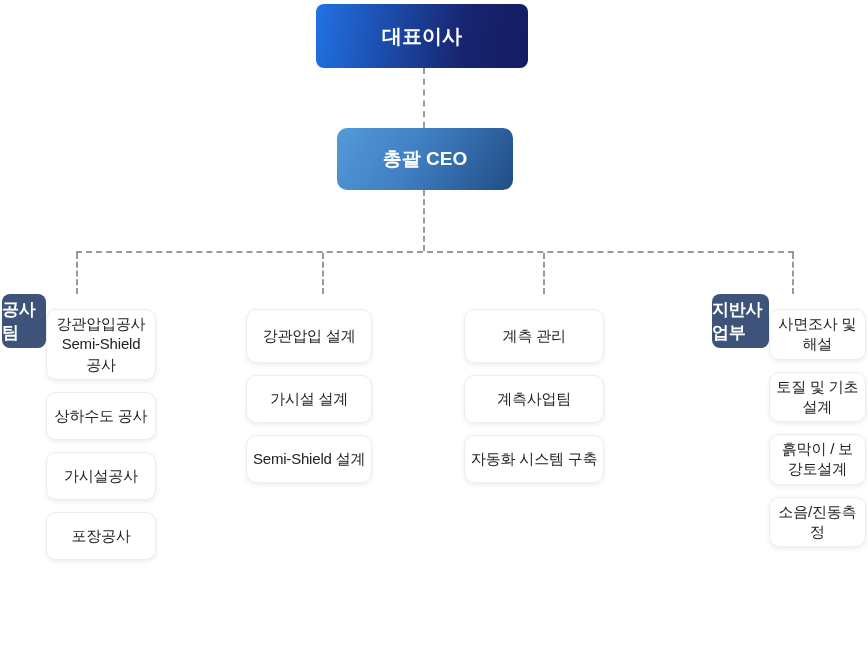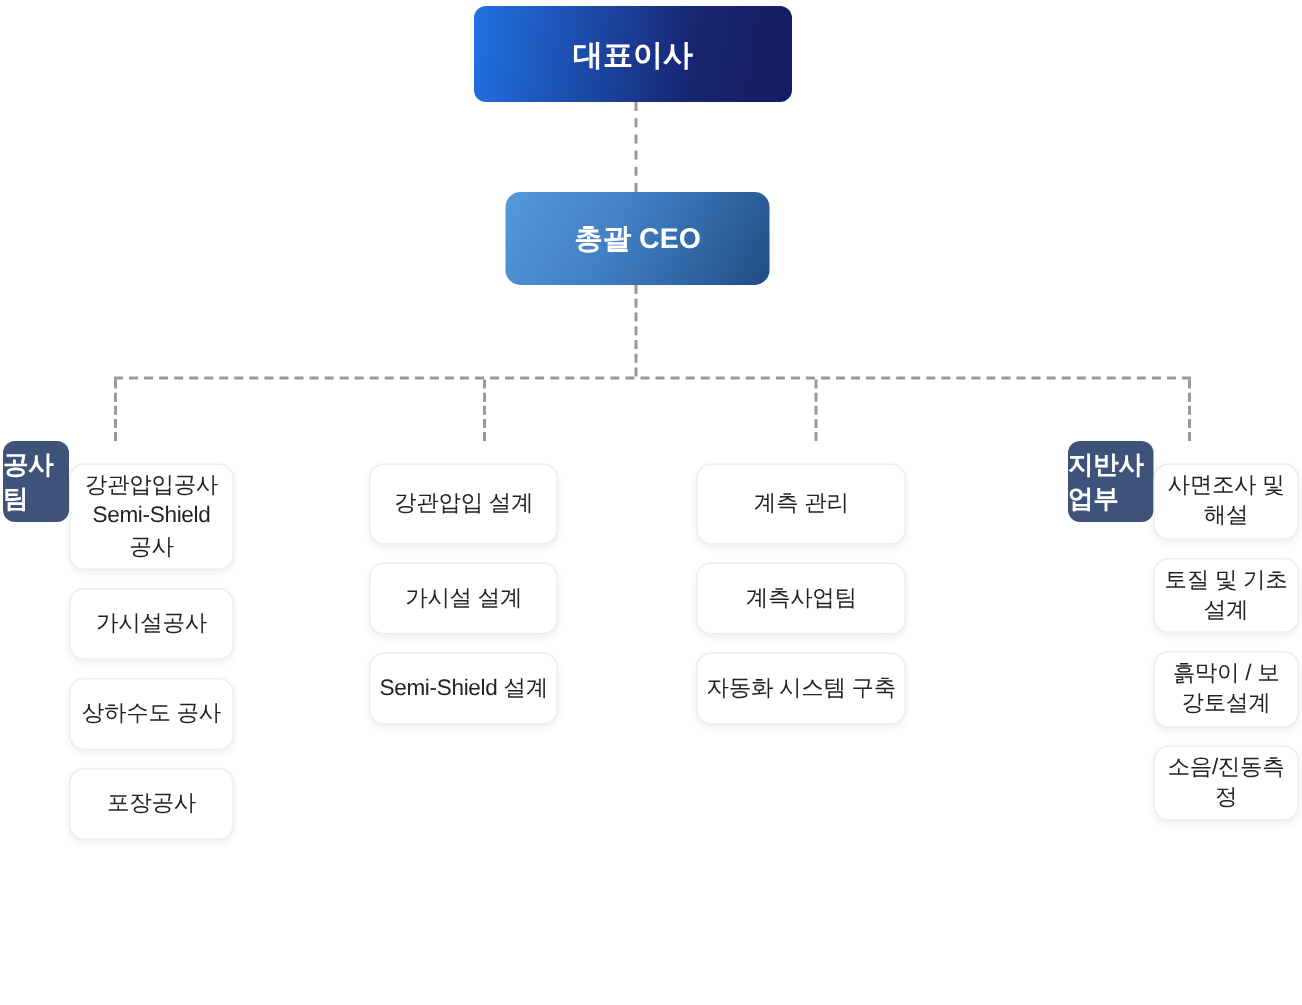--- a/index.html
+++ b/index.html
@@ -128,22 +128,22 @@
   <div class="vline drop drop-0"></div>
   <div class="vline drop drop-1"></div>
   <div class="vline drop drop-2"></div>
   <div class="vline drop drop-3"></div>
 
   <div class="col col-0">
     <div class="team-head">공사팀</div>
     <div class="items">
       <div class="item first">강관압입공사
 Semi-Shield 공사</div>
+      <div class="item">상하수도 공사</div>
       <div class="item">가시설공사</div>
-      <div class="item">상하수도 공사</div>
       <div class="item">포장공사</div>
     </div>
   </div>
 
   <div class="col col-1">
     <div class="items">
       <div class="item first">강관압입 설계</div>
       <div class="item">가시설 설계</div>
       <div class="item">Semi-Shield 설계</div>
     </div>

